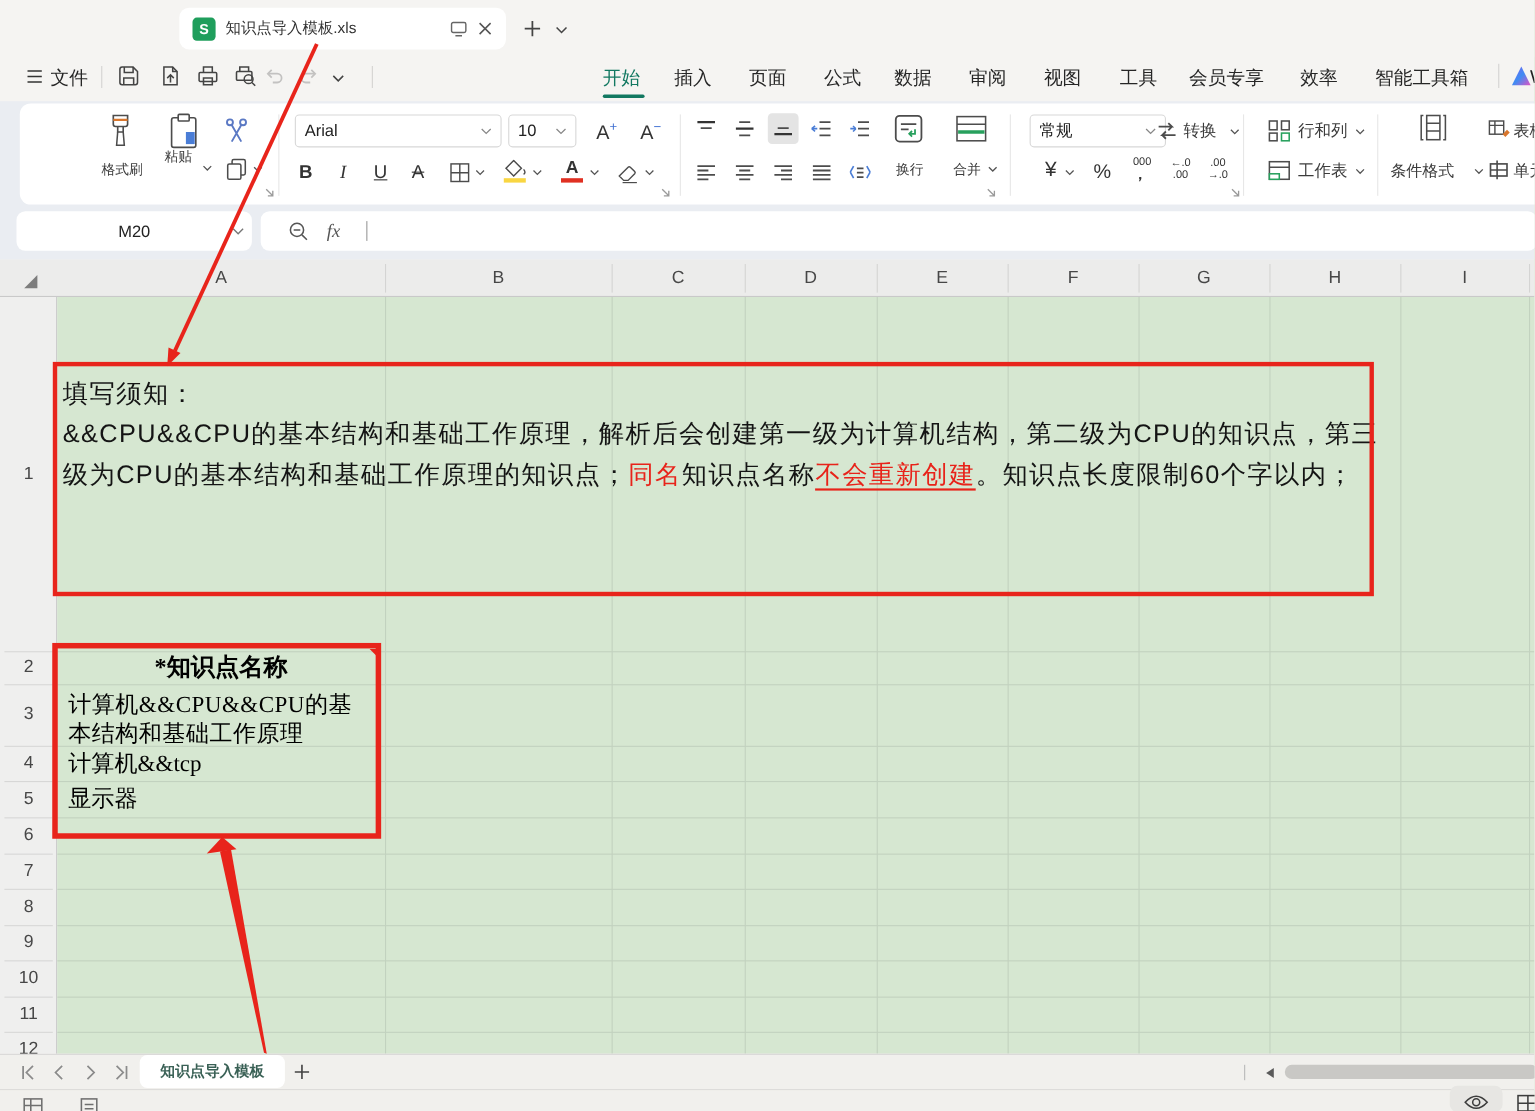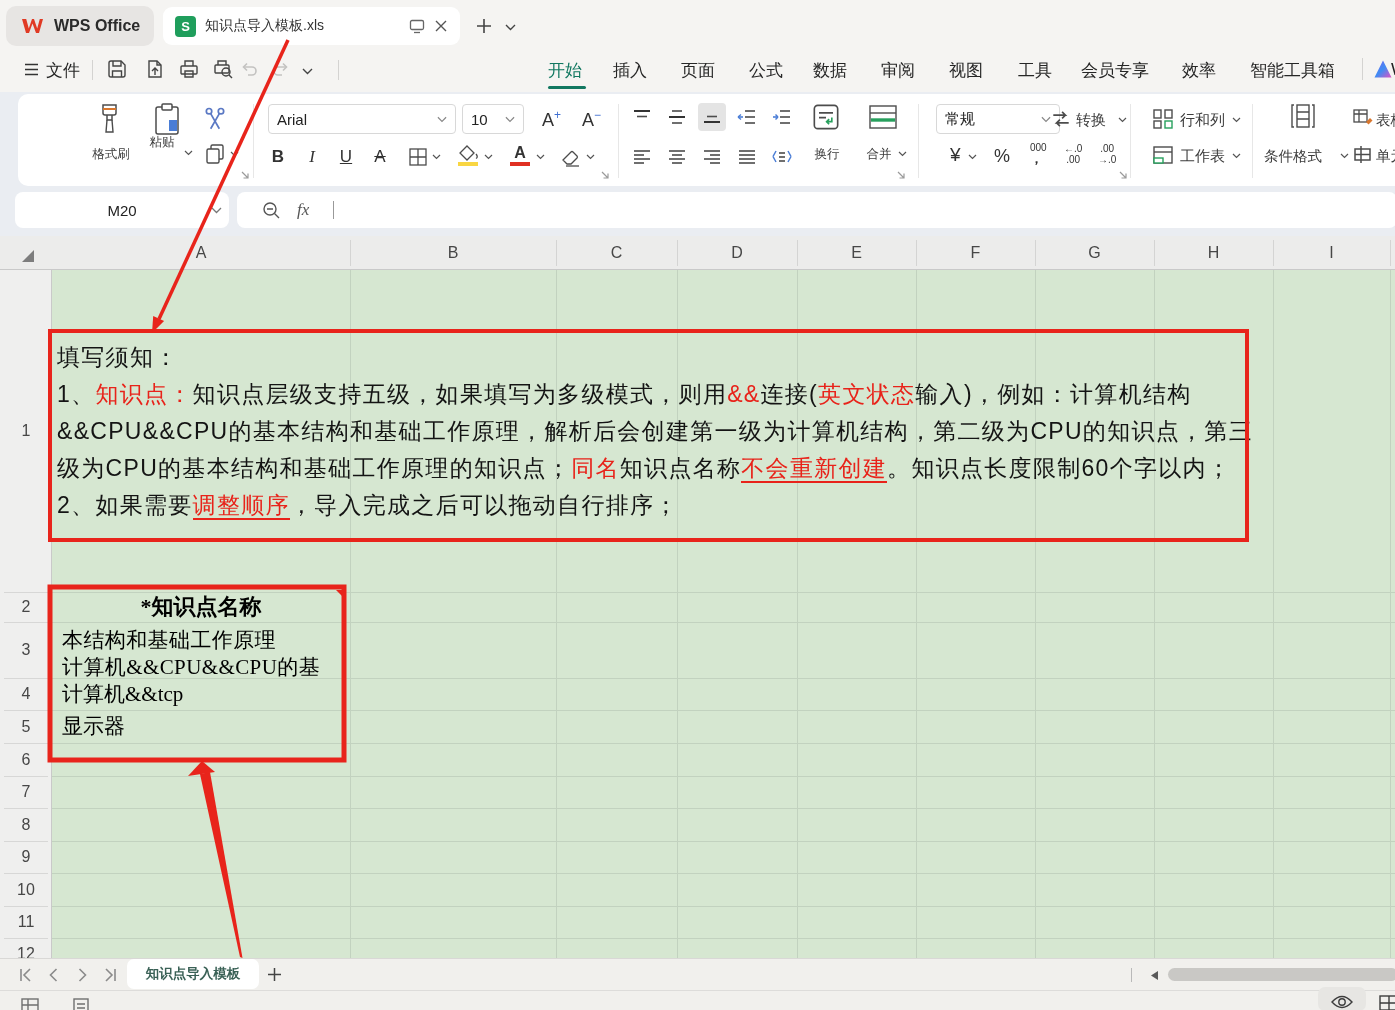--- a/index.html
+++ b/index.html
@@ -59,26 +59,20 @@
 .pill{position:absolute;left:1318px;top:-4px;width:48px;height:24px;background:#e7e6e3;border-radius:7px}
 #overlay{position:absolute;left:0;top:0;width:1395px;height:1010px;pointer-events:none;z-index:50}
 </style>
 </head>
 <body>
 
 
 
 
 <div id="titlebar">
-  <div class="wps-chip">
-    <svg width="26" height="20" viewBox="0 0 26 20">
-        <path d="M2 3 l4 14 h3 l3.5-9.5 3.5 9.5 h3 l4-14 h-3.2 l-2.6 9.5 L14 3 h-2 L8.8 12.5 6.2 3 z" fill="#e03a24"></path>
-      </svg>
-    <span class="app-name">WPS Office</span>
-  </div>
   <div class="doc-tab">
     <span class="s-icon">S</span>
     <span class="tab-title">知识点导入模板.xls</span>
     <svg width="16" height="15" viewBox="0 0 16 15" fill="none" stroke="#666" stroke-width="1.3">
         <rect x="1.5" y="1.5" width="13" height="9" rx="1.5"></rect>
         <line x1="5" y1="13.5" x2="11" y2="13.5"></line>
       </svg>
     <svg width="14" height="14" viewBox="0 0 14 14" stroke="#555" stroke-width="1.4">
         <path d="M2 2 L12 12 M12 2 L2 12"></path>
       </svg>
@@ -496,29 +490,27 @@
     <div class="hline" style="top: 506px;"></div>
     <div class="hline" style="top: 538px;"></div>
     <div class="hline" style="top: 571px;"></div>
     <div class="hline" style="top: 603px;"></div>
     <div class="hline" style="top: 636px;"></div>
     <div class="hline" style="top: 668px;"></div>
   </div>
 
 <div id="notice">
     <div class="nline"><span>填写须知：</span></div>
-    <div class="nline"><span>1、</span><span class="rd">知识点：</span><span>知识点层级支持五级，如果填写为多级模式，则用</span><span class="rd">&amp;&amp;</span><span>连接(</span><span class="rd">英文状态</span><span>输入)，例如：计算机结构</span></div>
     <div class="nline"><span>&amp;&amp;CPU&amp;&amp;CPU的基本结构和基础工作原理，解析后会创建第一级为计算机结构，第二级为CPU的知识点，第三</span></div>
     <div class="nline"><span>级为CPU的基本结构和基础工作原理的知识点；</span><span class="rd">同名</span><span>知识点名称</span><span class="rd ul">不会重新创建</span><span>。知识点长度限制60个字以内；</span></div>
-    <div class="nline"><span>2、如果需要</span><span class="rd ul">调整顺序</span><span>，导入完成之后可以拖动自行排序；</span></div>
   </div>
 <div id="cell-a2" class="serifcell">*知识点名称</div>
 <div id="cell-a3" class="serifcell">
+    <div>计算机&amp;&amp;CPU&amp;&amp;CPU的基</div>
     <div>本结构和基础工作原理</div>
-    <div>计算机&amp;&amp;CPU&amp;&amp;CPU的基</div>
   </div>
 <div id="cell-a4" class="serifcell">计算机&amp;&amp;tcp</div>
 <div id="cell-a5" class="serifcell">显示器</div>
 
 
 <div id="sheetbar">
   <svg class="abs" style="left:18px;top:8px" width="16" height="16" viewBox="0 0 16 16" fill="none" stroke="#8b8b8b" stroke-width="1.6">
       <path d="M3 2 v12 M12 2 L6 8 l6 6"></path>
     </svg>
   <svg class="abs" style="left:46px;top:8px" width="16" height="16" viewBox="0 0 16 16" fill="none" stroke="#8b8b8b" stroke-width="1.6">

